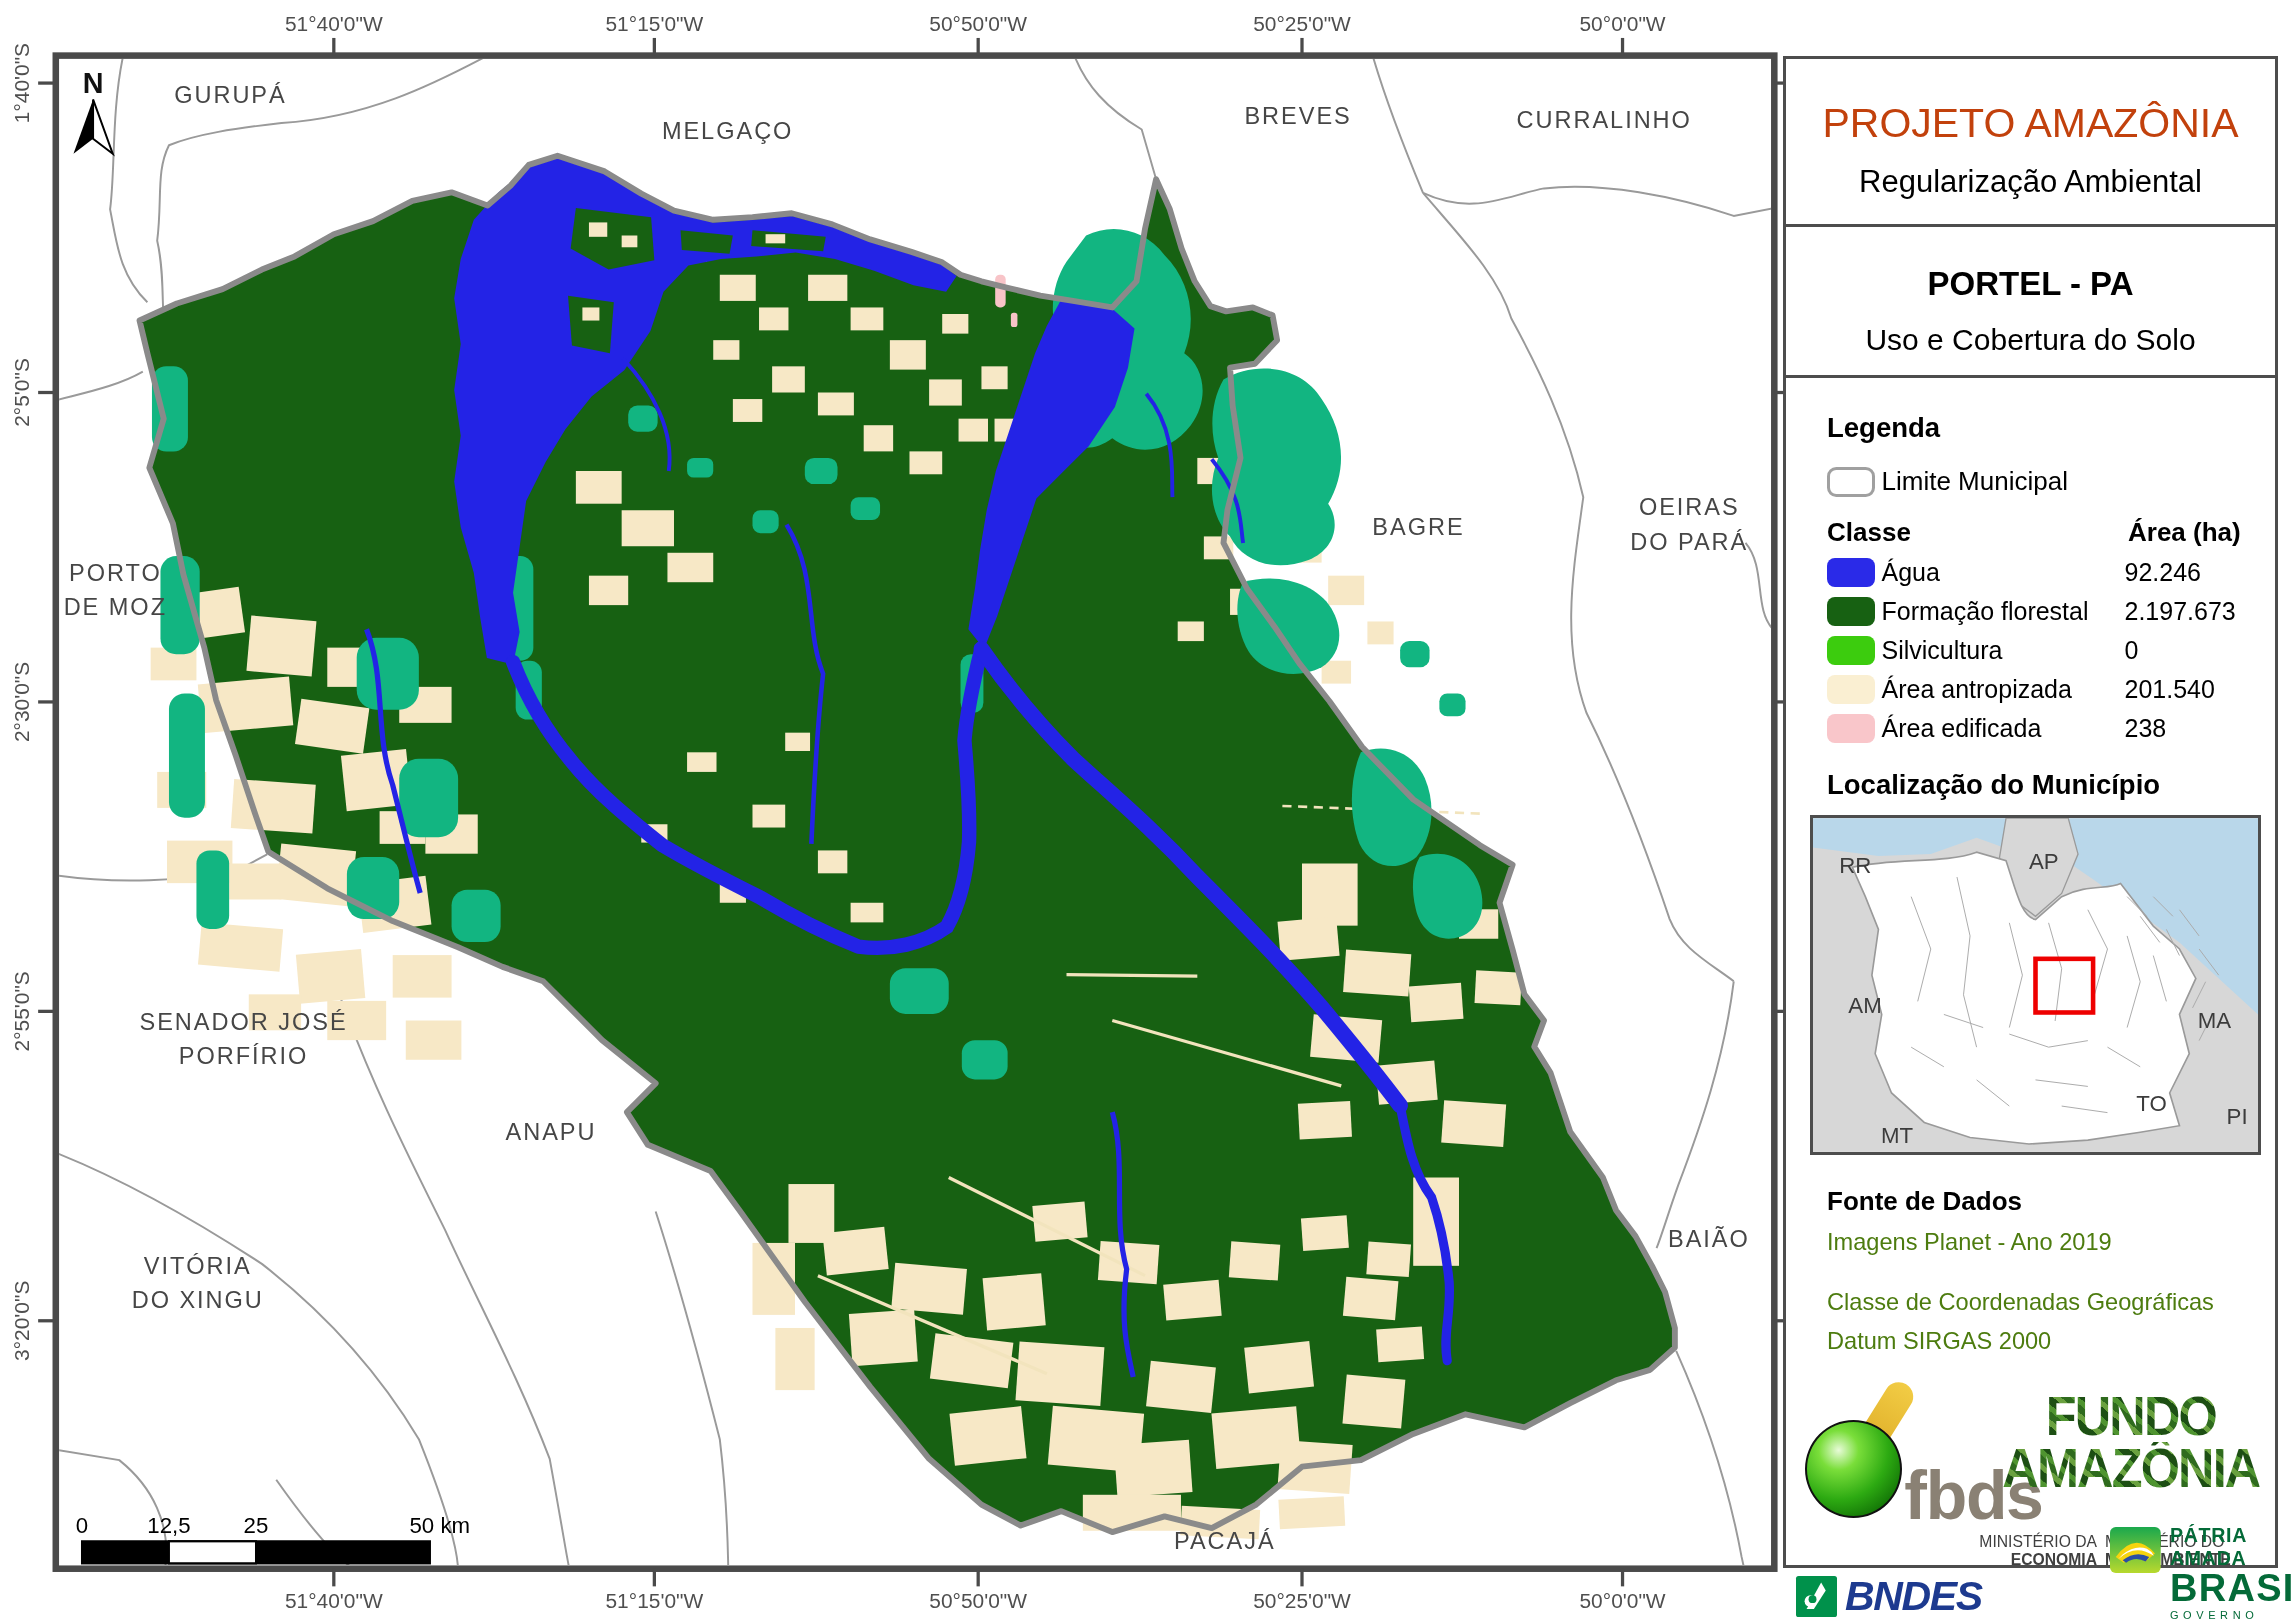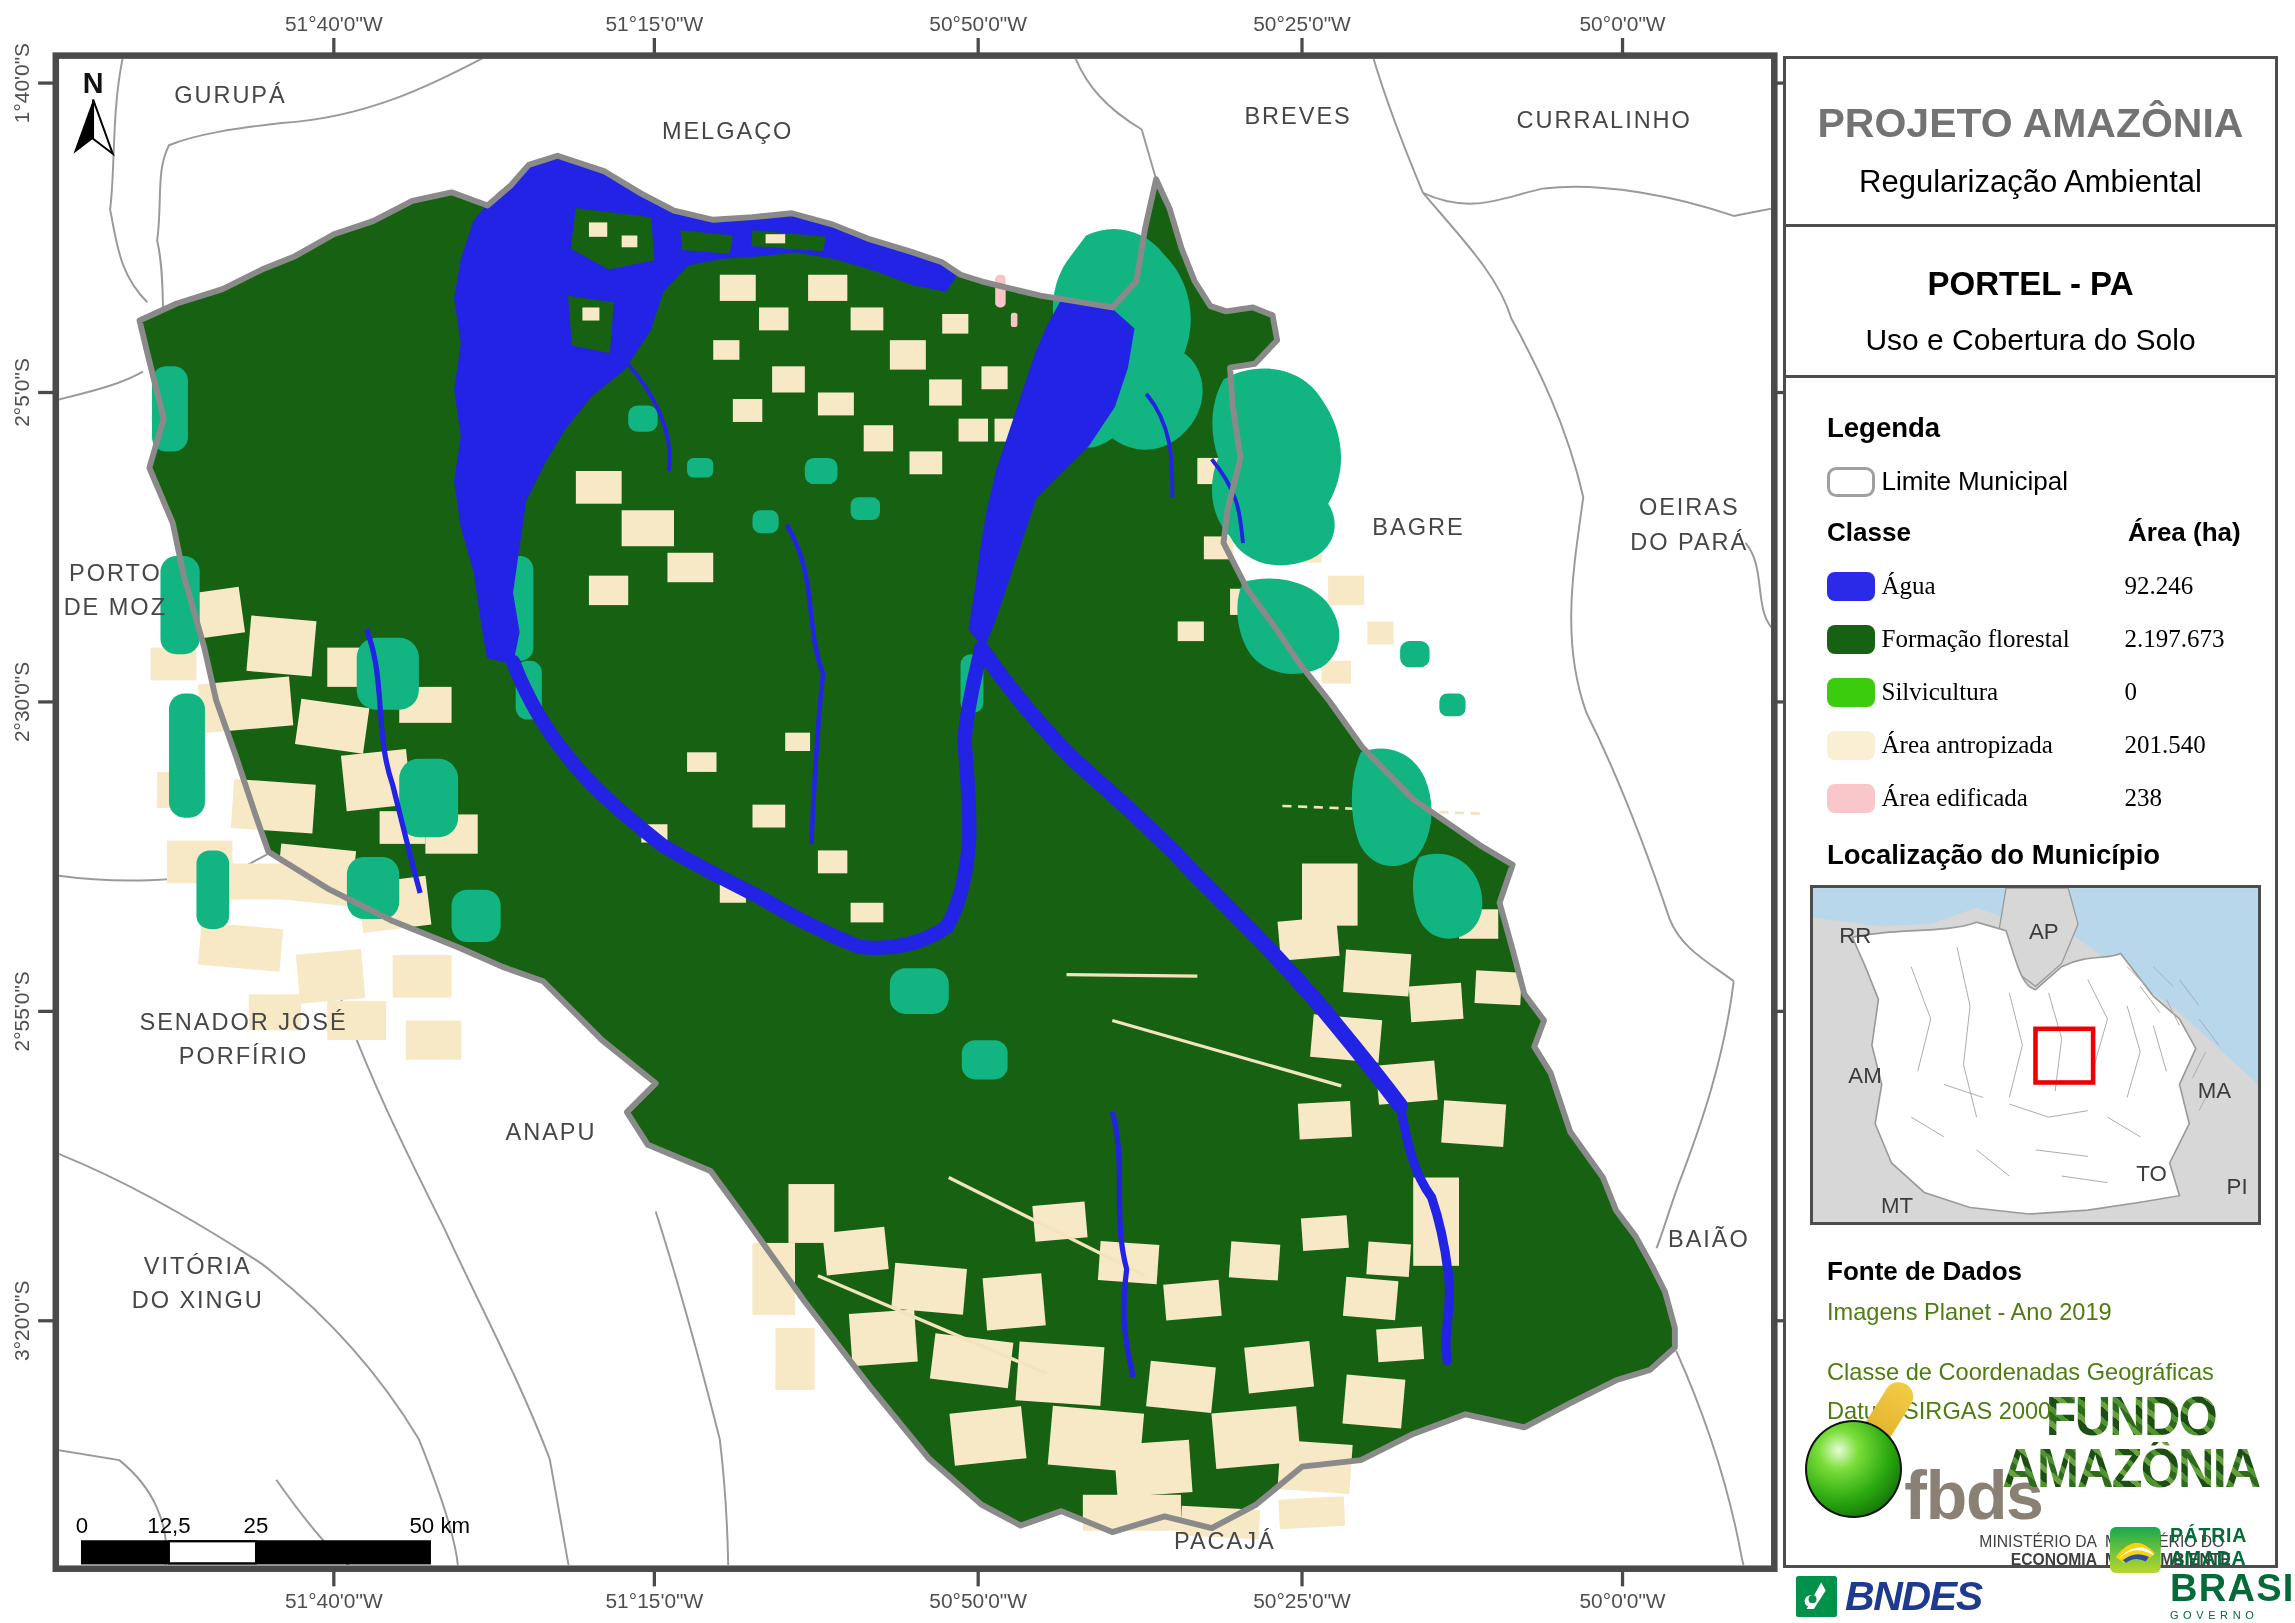--- a/index.html
+++ b/index.html
@@ -6,34 +6,34 @@
   body{font-family:"Liberation Sans", sans-serif;}
   #page{position:relative;width:2295px;height:1623px;background:#fff;overflow:hidden;}
   svg text{font-family:"Liberation Sans", sans-serif;}
 
   
   .pbox{position:absolute;left:1783px;width:495px;border:3.9px solid #4d4d4d;background:#fff;box-sizing:border-box;}
   #box-title{top:56px;height:173px;text-align:center;}
   #box-muni{top:224px;height:155px;text-align:center;}
   #box-main{top:375px;height:1193px;}
 
-  #box-title .t1{margin-top:41px;font-size:41px;font-weight:bold;color:#737373;}
+  #box-title .t1{margin-top:41px;font-size:41px;font-weight:normal;color:#c2410c;}
   #box-title .t2{margin-top:17px;font-size:31px;color:#000;}
   #box-muni .t1{margin-top:38px;font-size:33px;font-weight:bold;color:#000;}
   #box-muni .t2{margin-top:19.6px;font-size:30px;color:#000;}
 
   .pad{padding-left:41px;padding-right:19.6px;}
   .h-legend{margin-top:34px;font-size:27.5px;font-weight:bold;color:#000;}
   #limite-row{margin-top:22px;display:flex;align-items:center;}
   #limite-swatch{width:48px;height:30px;background:#fff;border:3.3px solid #a0a0a0;border-radius:9.2px;box-sizing:border-box;}
   #limite-row span{font-size:26px;margin-left:6.5px;color:#000;}
   #legend-head{display:flex;margin-top:19.6px;}
   #legend-head .c1{width:301px;font-size:26px;font-weight:bold;}
   #legend-head .c2{font-size:26px;font-weight:bold;}
-  .leg-row{display:flex;align-items:center;margin-top:24px;font-family:Liberation Serif, serif;}
+  .leg-row{display:flex;align-items:center;margin-top:10px;}
   .leg-row .sw{width:48px;height:29px;border-radius:7.9px;flex:0 0 auto;}
   .leg-row .lab{font-size:25px;margin-left:6.5px;width:243px;color:#000;}
   .leg-row .val{font-size:25px;color:#000;}
   .h-loc{margin-top:26px;font-size:27.5px;font-weight:bold;color:#000;}
   #locator-wrap{margin-top:14.4px;margin-left:23.6px;width:445px;height:334px;border:3.9px solid #4d4d4d;box-sizing:content-box;}
   .h-fonte{margin-top:31px;font-size:26px;font-weight:bold;color:#000;}
   .fonte-line{font-size:23.6px;color:#4d7c0f;margin-top:11.8px;}
   .fonte-gap{margin-top:33px;}
 
   

